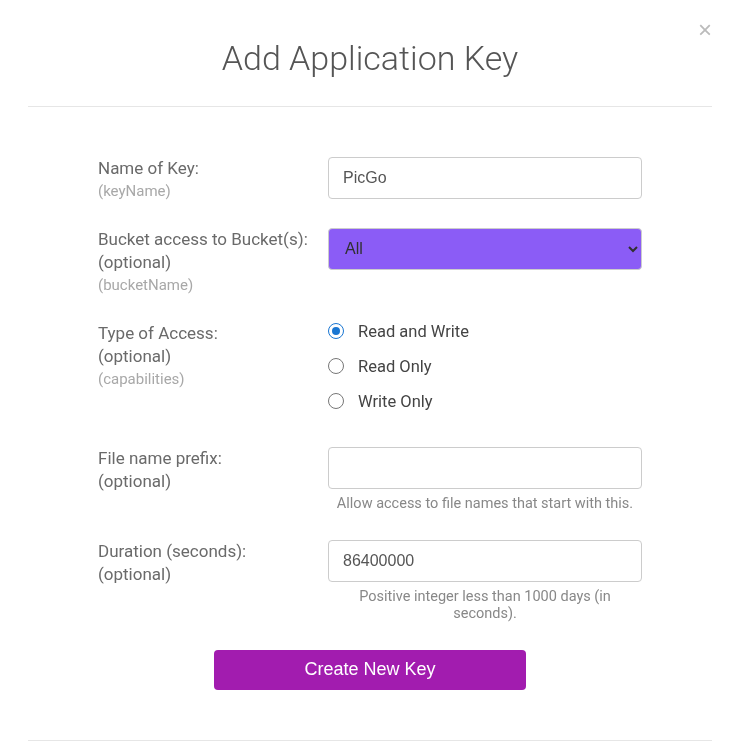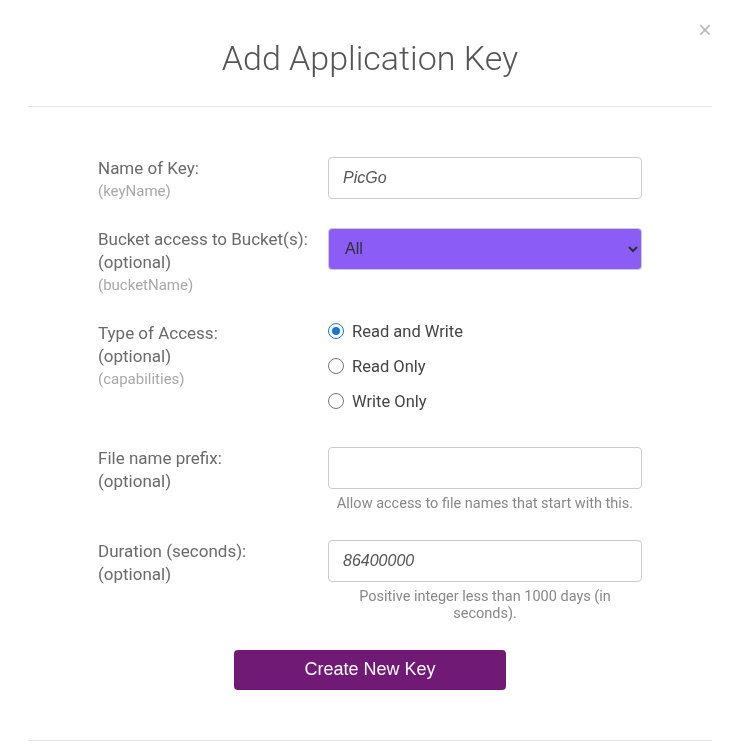--- a/index.html
+++ b/index.html
@@ -77,42 +77,41 @@
     }
     input[type="text"] {
       width: 100%;
       height: 42px;
       padding: 8px 14px;
       font-size: 16px;
       color: #555;
       border: 1px solid #ccc;
       border-radius: 4px;
       outline: none;
-      font-style: italic;
     }
     select {
       width: 100%;
       height: 42px;
       padding: 8px 12px;
       font-size: 16px;
       color: #303030;
       border: 1px solid #ccc;
       border-radius: 4px;
       background: #8b5cf6;
       outline: none;
     }
     .radio-group {
       display: flex;
       flex-direction: column;
       gap: 16px;
     }
     .radio-item {
       display: flex;
       align-items: center;
-      gap: 8px;
+      gap: 14px;
       cursor: pointer;
     }
     .radio-circle {
       width: 16px;
       height: 16px;
       border: 1.5px solid #777;
       border-radius: 50%;
       position: relative;
       flex-shrink: 0;
     }
@@ -129,23 +128,23 @@
       background: #1976d2;
       border-radius: 50%;
     }
     .radio-label {
       font-size: 16.5px;
       color: #444;
     }
     .primary-btn {
       display: block;
       margin: 6px auto 0 auto;
-      width: 272px;
+      width: 312px;
       height: 40px;
-      background: #701a75;
+      background: #a21caf;
       color: #fff;
       border: none;
       border-radius: 4px;
       font-size: 18px;
       cursor: pointer;
     }
     .footer {
       padding: 18px 28px 0 28px;
       text-align: right;
     }

